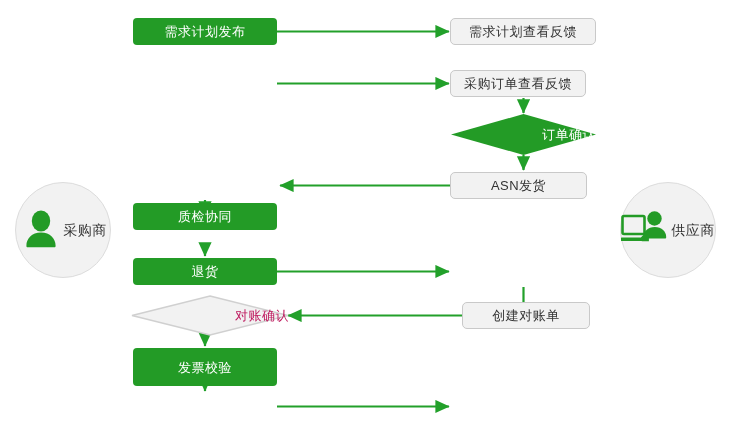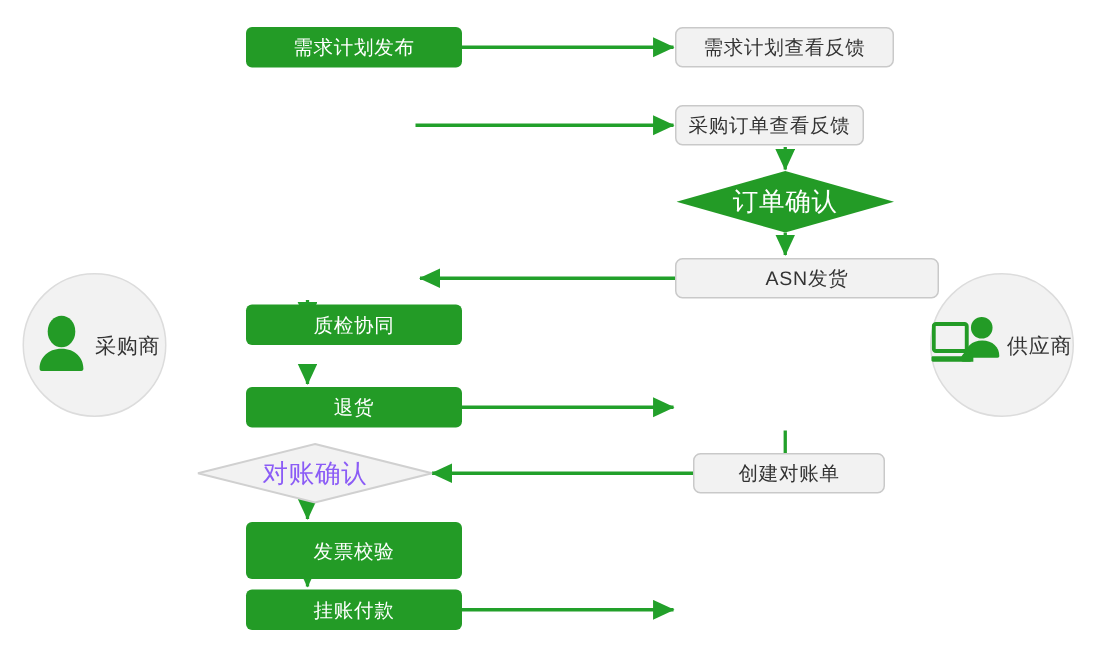--- a/index.html
+++ b/index.html
@@ -19,45 +19,44 @@
     font-size:13px;
     line-height:1;
     box-sizing:border-box;
     white-space:nowrap;
     letter-spacing:0.5px;
   }
   .node.green{
     background:#239b26;
     color:#ffffff;
     border-radius:4px;
-    margin-left:31px;
   }
   .node.orange{
     background:#f04b30;
     color:#ffffff;
     border-radius:4px;
   }
   .node.plain{
     background:#f2f2f2;
     color:#333333;
     border:1px solid #c9c9c9;
     border-radius:5px;
   }
 
   
   .diamond{
     position:absolute;
-    display:flex;align-items:center;justify-content:center;
-    font-size:17px;white-space:nowrap;letter-spacing:.5px;
+    display:flex;align-items:center;justify-content:flex-end;
+    font-size:13px;white-space:nowrap;letter-spacing:.5px;
     box-sizing:border-box;
   }
   .diamond .dshape{position:absolute;left:0;top:0;width:100%;height:100%;}
   .diamond .dlabel{position:relative;z-index:2;}
   .diamond.green .dlabel{color:#ffffff;}
-  .diamond.plain .dlabel{color:#8b5cf6;}
+  .diamond.plain .dlabel{color:#be185d;}
 
   
   .avatar{
     position:absolute;
     width:96px;height:96px;
     border-radius:50%;
     background:#f2f2f2;
     border:1px solid #dcdcdc;
     display:flex;flex-direction:row;
     align-items:center;justify-content:center;
@@ -135,43 +134,42 @@
       </svg>
     </span>
     <span class="alabel">供应商</span>
   </div>
 
   <div class="node green" style="left:133px;top:18px;width:144px;height:27px;">需求计划发布</div>
 
   <div class="node plain" style="left:450px;top:18px;width:146px;height:27px;">需求计划查看反馈</div>
 
 
-  <div class="node plain" style="left:450px;top:70px;width:126px;height:27px;">采购订单查看反馈</div>
+  <div class="node plain" style="left:450px;top:70px;width:136px;height:27px;">采购订单查看反馈</div>
 
   <div class="diamond green" style="left:451px;top:114px;width:145px;height:41px;">
     <svg class="dshape" viewBox="0 0 145 41" preserveAspectRatio="none" xmlns="http://www.w3.org/2000/svg">
       <polygon points="72.5,0 145,20.5 72.5,41 0,20.5" fill="#239b26"></polygon>
     </svg>
     <span class="dlabel">订单确认</span>
   </div>
 
-  <div class="node plain" style="left:450px;top:172px;width:176px;height:27px;">ASN发货</div>
+  <div class="node plain" style="left:450px;top:172px;width:137px;height:27px;">ASN发货</div>
 
 
   <div class="node green" style="left:133px;top:203px;width:144px;height:27px;">质检协同</div>
 
   <div class="node green" style="left:133px;top:258px;width:144px;height:27px;">退货</div>
 
   <div class="node plain" style="left:462px;top:258px;width:128px;height:27px;margin-top:44px;">创建对账单</div>
 
   <div class="diamond plain" style="left:131px;top:295px;width:158px;height:41px;">
     <svg class="dshape" viewBox="0 0 158 41" preserveAspectRatio="none" xmlns="http://www.w3.org/2000/svg">
       <polygon points="79,1 157,20.5 79,40 1,20.5" fill="#f2f2f2" stroke="#d0d0d0" stroke-width="1.4"></polygon>
     </svg>
     <span class="dlabel">对账确认</span>
   </div>
 
   <div class="node green" style="left:133px;top:348px;width:144px;height:38px;">发票校验</div>
 
-  <div class="node green" style="left:133px;top:393px;width:144px;height:27px;">挂账付款</div>
 
 
 </div>
 
 </body></html>

